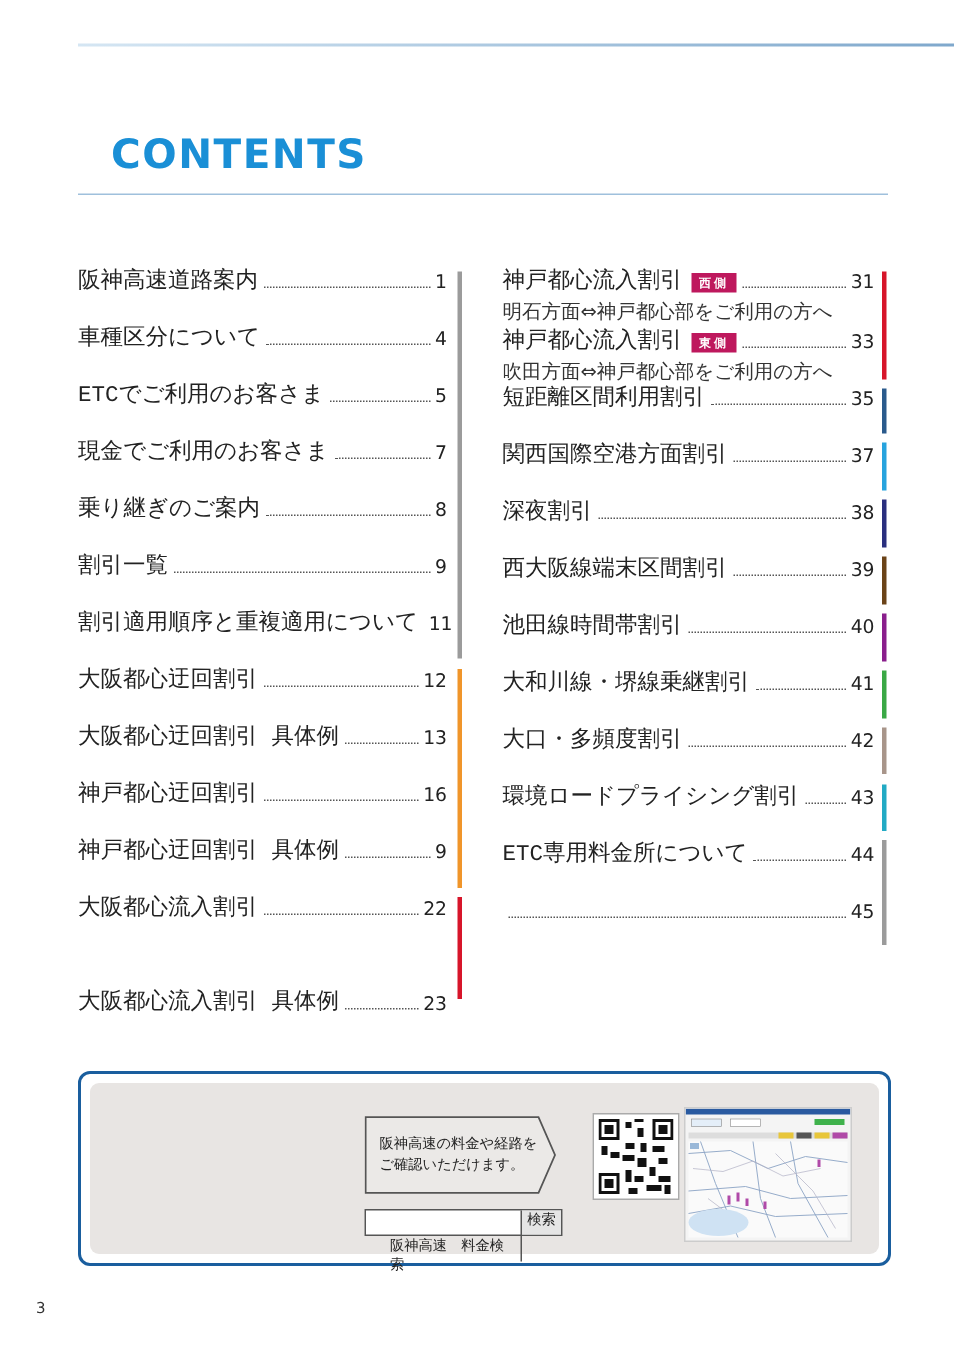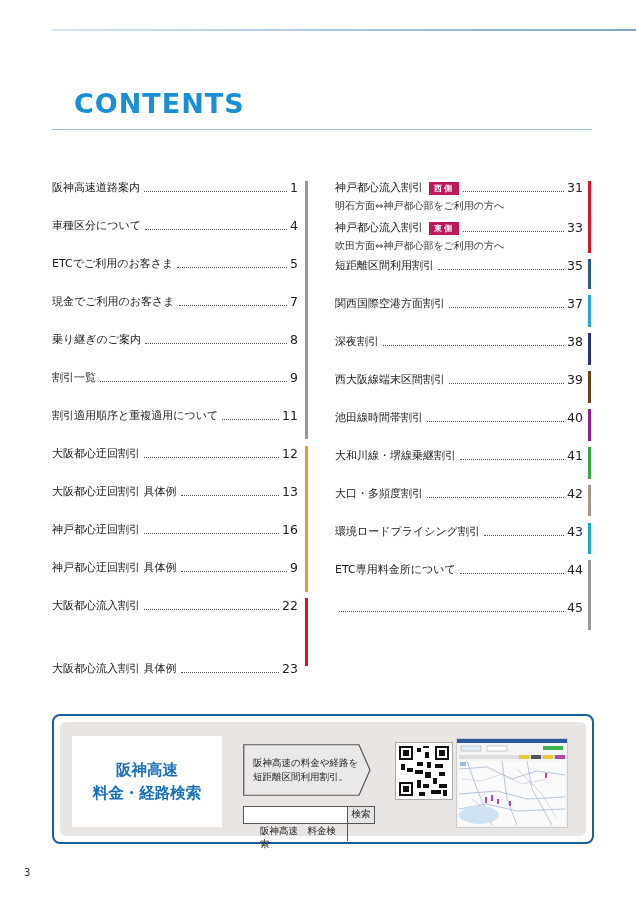--- a/index.html
+++ b/index.html
@@ -9,24 +9,24 @@
               background:linear-gradient(90deg,#d5e6f3,#7fa8cc); }
   .title { position:absolute; left:52px; top:88px; font-family:"DejaVu Sans","Liberation Sans",sans-serif;
            font-weight:bold; font-size:27px; letter-spacing:1px; color:#1a8fd6;margin-left:22px; }
   .title-rule { position:absolute; left:52px; top:129px; width:540px; height:1px; background:#9fc0dc; }
 
   .toc-col { position:absolute; top:181px; }
   .toc-left { left:52px; width:246px; }
   .toc-right { left:335px; width:248px; }
   .entry { position:absolute; left:0; right:0; height:20px; }
   .entry-row { display:flex; align-items:flex-end; height:14px; }
-  .entry-label { font-size:11px; white-space:nowrap; color:#222; line-height:14px; }
+  .entry-label { font-size:15px; white-space:nowrap; color:#222; line-height:14px;font-family:Liberation Mono, monospace; }
   .entry-dots { flex:1; border-bottom:1.5px dotted #555; margin:0 3px 3px 4px; height:0; }
   .entry-page { font-size:12.5px; white-space:nowrap; color:#222; line-height:14px; }
-  .entry-sub { font-size:10px; color:#333; margin-top:4px; white-space:nowrap; }
+  .entry-sub { font-size:13px; color:#333; margin-top:4px; white-space:nowrap; }
   .badge { display:inline-block; background:#be185d; color:#fff; font-size:8px; font-weight:bold;
            padding:1px 5px; margin-left:6px; line-height:11px; vertical-align:2px; letter-spacing:2px; }
 
   .bar { position:absolute; width:3px; }
 
   .panel { position:absolute; left:52px; top:714px; width:538px; height:126px;
            border:2px solid #1a5e9e; border-radius:8px; background:#ffffff; }
   .panel-inner { position:absolute; left:6px; top:6px; right:6px; bottom:6px;
                  background:#e8e5e3; border-radius:6px; }
   .panel-title { position:absolute; left:12px; top:14px; width:150px; height:91px; background:#fff;
@@ -245,31 +245,27 @@
 <div class="bar" style="left:588px; top:333px; height:32px; background:#2a2f7e"></div>
 <div class="bar" style="left:588px; top:371px; height:32px; background:#6b4318"></div>
 <div class="bar" style="left:588px; top:409px; height:32px; background:#8a1e8c"></div>
 <div class="bar" style="left:588px; top:447px; height:32px; background:#3aa845"></div>
 <div class="bar" style="left:588px; top:485px; height:31px; background:#a8958a"></div>
 <div class="bar" style="left:588px; top:523px; height:31px; background:#22aac4"></div>
 <div class="bar" style="left:588px; top:560px; height:70px; background:#9b9b9b"></div>
 
 <div class="panel">
   <div class="panel-inner">
-    <div class="panel-title">
-      <span>阪神高速</span>
-      <span>料金・経路検索</span>
-    </div>
     <div class="arrow-box">
       <svg width="128" height="52" style="position:absolute;left:0;top:0">
         <polygon points="0.75,0.75 116,0.75 127,26 116,51.25 0.75,51.25" fill="#ebe9e7" stroke="#555" stroke-width="1.2"></polygon>
       </svg>
       <div class="arrow-text">
         <div>阪神高速の料金や経路を</div>
-        <div>短距離区間利用割引。</div>
+        <div>ご確認いただけます。</div>
       </div>
     </div>
     <div class="search-box">
       <div class="search-field">阪神高速　料金検索</div>
       <div class="search-btn">検索</div>
     </div>
     <div class="qr">
       <svg width="50" height="50" viewBox="0 0 25 25">
         <rect width="25" height="25" fill="#fff"></rect>
         <rect x="0" y="0" width="7" height="7" fill="#111"></rect>

